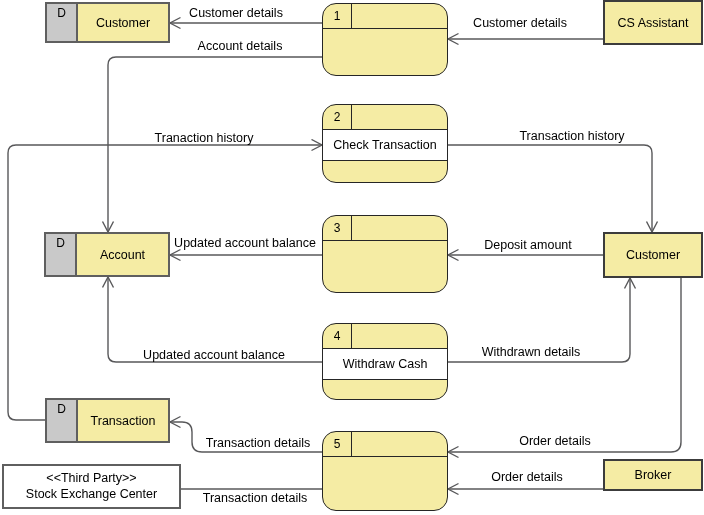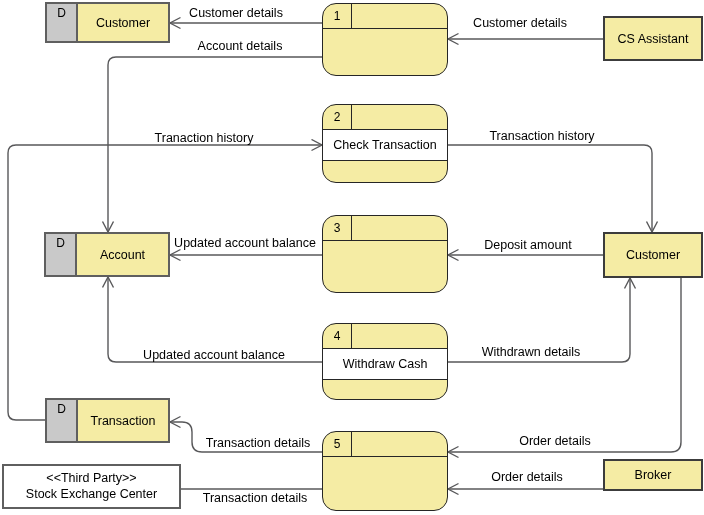--- a/index.html
+++ b/index.html
@@ -137,33 +137,33 @@
     <div class="p-mid">Withdraw Cash</div>
     <div class="p-bot"></div>
   </div>
   <div class="process" style="top:431px;height:80px">
     <div class="p-top">
       <div class="p-num">5</div>
     </div>
     <div class="p-bot"></div>
   </div>
 
-  <div class="entity" style="left:603px;top:16px;width:100px;height:45px">CS Assistant</div>
+  <div class="entity" style="left:603px;top:0;width:100px;height:45px">CS Assistant</div>
   <div class="entity" style="left:603px;top:232px;width:100px;height:46px">Customer</div>
   <div class="entity" style="left:603px;top:459px;width:100px;height:32px">Broker</div>
   <div class="entity sec" style="left:2px;top:464px;width:179px;height:45px">
     <div>&lt;&lt;Third Party&gt;&gt;</div>
     <div>Stock Exchange Center</div>
   </div>
 
   <div class="flbl" style="left:236px;top:13px">Customer details</div>
   <div class="flbl" style="left:520px;top:23px">Customer details</div>
   <div class="flbl" style="left:240px;top:46px">Account details</div>
   <div class="flbl" style="left:204px;top:138px">Tranaction history</div>
-  <div class="flbl" style="left:542px;top:136px">Transaction history</div>
+  <div class="flbl" style="left:572px;top:136px">Transaction history</div>
   <div class="flbl" style="left:528px;top:245px">Deposit amount</div>
   <div class="flbl" style="left:245px;top:243px">Updated account balance</div>
   <div class="flbl" style="left:531px;top:352px">Withdrawn details</div>
   <div class="flbl" style="left:214px;top:355px">Updated account balance</div>
   <div class="flbl" style="left:258px;top:443px">Transaction details</div>
   <div class="flbl" style="left:555px;top:441px">Order details</div>
   <div class="flbl" style="left:255px;top:498px">Transaction details</div>
   <div class="flbl" style="left:527px;top:477px">Order details</div>
 
 </div>

